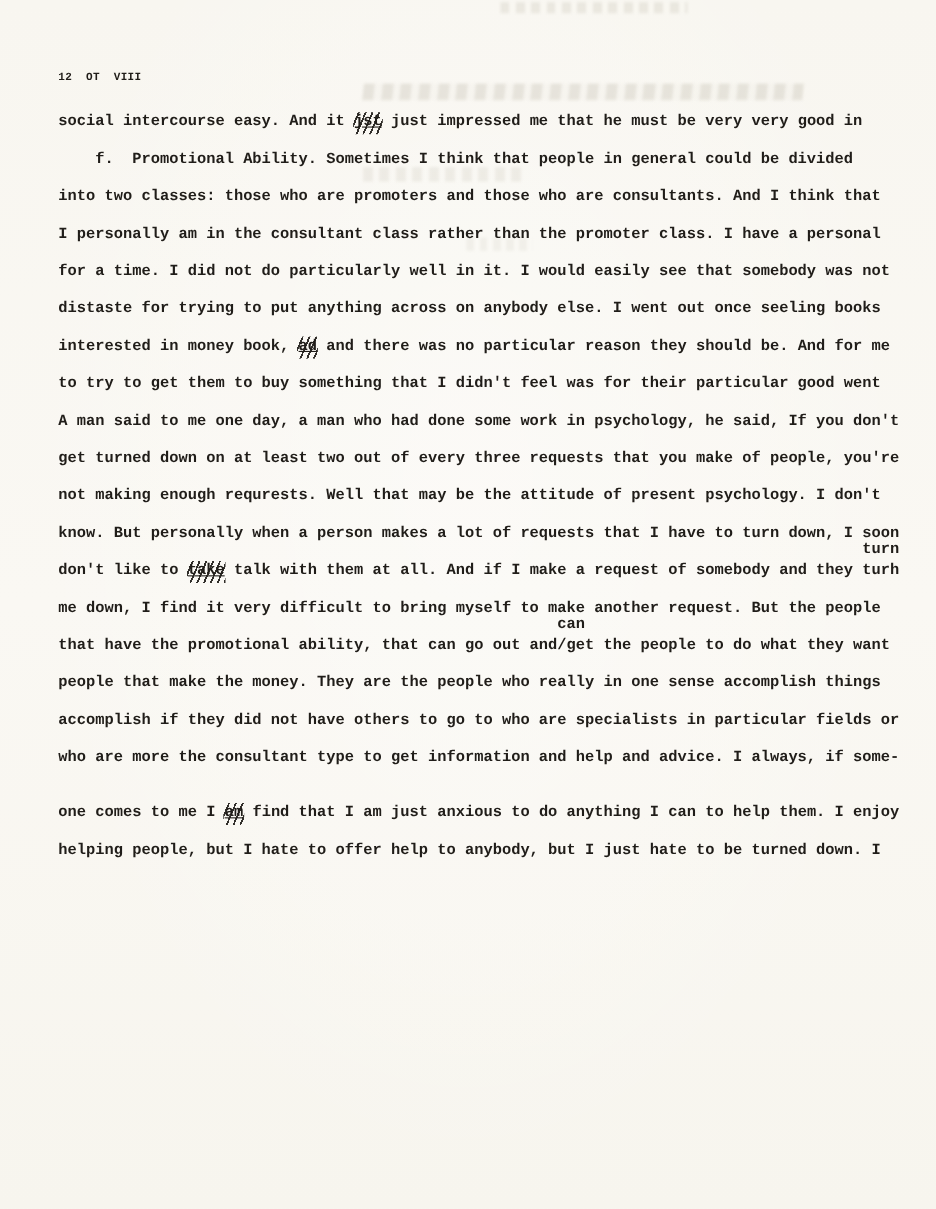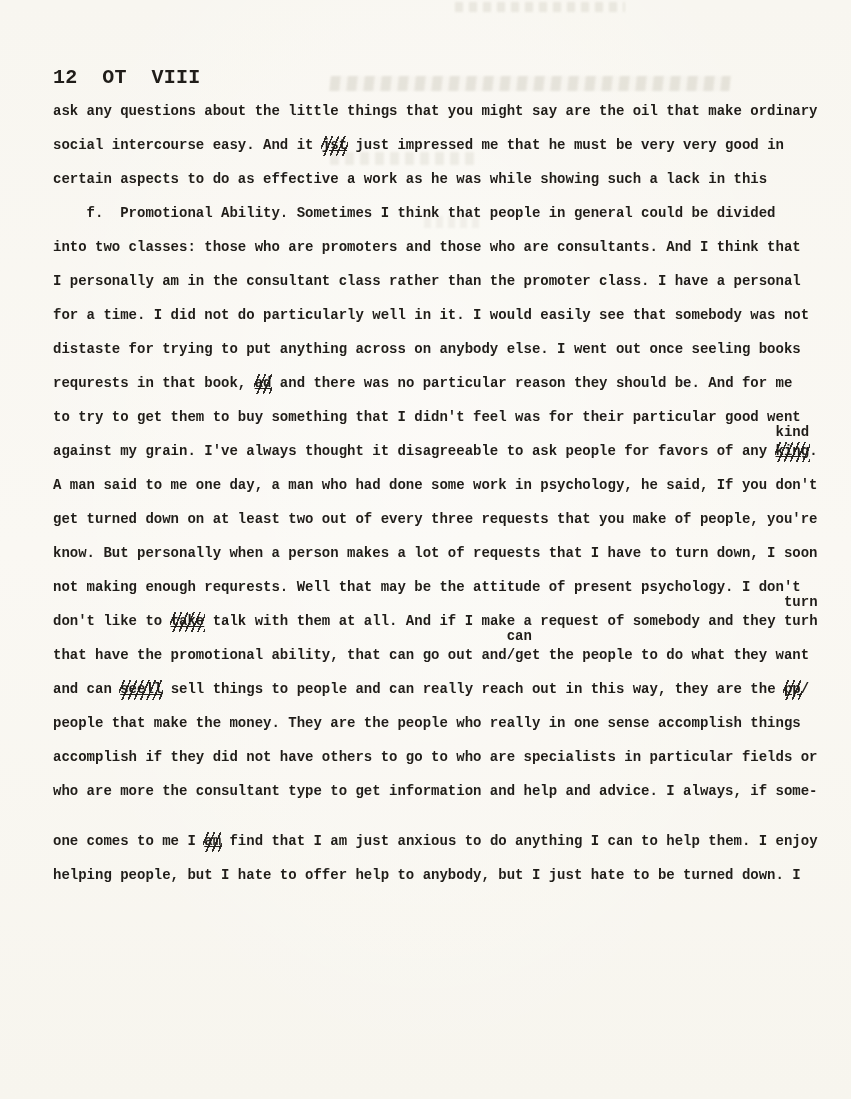--- a/index.html
+++ b/index.html
@@ -13,21 +13,21 @@
   }
   .paper-texture{
     position:absolute;inset:0;
     background:
       radial-gradient(ellipse at 50% 40%, rgba(255,255,255,.35), rgba(0,0,0,0) 70%),
       linear-gradient(180deg, #f8f6f0 0%, #faf8f3 50%, #f7f5ee 100%);
     pointer-events:none;
   }
   .page-header{
     position:absolute;left:53px;top:66px;
-    font-size:20px;font-weight:700;white-space:pre;
+    font-size:10px;font-weight:700;white-space:pre;
     letter-spacing:.3px;
   }
   .doc-lines{
     position:absolute;left:53px;top:94px;width:775px;
     font-size:14px;font-weight:700;
   }
   .line{
     white-space:pre;
     line-height:34px;
     height:34px;
@@ -76,36 +76,33 @@
 <div class="paper-texture"></div>
 
 <div class="smudge smudge-top"></div>
 <div class="smudge smudge-band"></div>
 <div class="smudge smudge-mid"></div>
 <div class="smudge smudge-low"></div>
 
 <div class="page-header">12  OT  VIII</div>
 
 <div class="doc-lines">
-    <div class="line"><span>ask any questions about the little things that you might say are the oil that make ordinary</span></div>
     <div class="line"><span>social intercourse easy. And it </span><span class="strike">jst</span><span> just impressed me that he must be very very good in</span></div>
-    <div class="line"><span>certain aspects to do as effective a work as he was while showing such a lack in this</span></div>
     <div class="line"><span>    f.  Promotional Ability. Sometimes I think that people in general could be divided</span></div>
     <div class="line"><span>into two classes: those who are promoters and those who are consultants. And I think that</span></div>
     <div class="line"><span>I personally am in the consultant class rather than the promoter class. I have a personal</span></div>
     <div class="line"><span>for a time. I did not do particularly well in it. I would easily see that somebody was not</span></div>
     <div class="line"><span>distaste for trying to put anything across on anybody else. I went out once seeling books</span></div>
-    <div class="line"><span>requrests in that book, </span><span class="strike">ad</span><span> and there was no particular reason they should be. And for me</span></div>
+    <div class="line"><span>interested in money book, </span><span class="strike">ad</span><span> and there was no particular reason they should be. And for me</span></div>
     <div class="line"><span>to try to get them to buy something that I didn't feel was for their particular good went</span></div>
-    <div class="line"><span>against my grain. I've always thought it disagreeable to ask people for favors of any </span><span class="ins">kind</span><span class="strike">king</span><span>.</span></div>
     <div class="line"><span>A man said to me one day, a man who had done some work in psychology, he said, If you don't</span></div>
     <div class="line"><span>get turned down on at least two out of every three requests that you make of people, you're</span></div>
+    <div class="line"><span>not making enough requrests. Well that may be the attitude of present psychology. I don't</span></div>
     <div class="line"><span>know. But personally when a person makes a lot of requests that I have to turn down, I soon</span></div>
-    <div class="line"><span>not making enough requrests. Well that may be the attitude of present psychology. I don't</span></div>
     <div class="line"><span>don't like to </span><span class="strike">take</span><span> talk with them at all. And if I make a request of somebody and they </span><span class="ins">turn</span><span>turh</span></div>
+    <div class="line"><span>me down, I find it very difficult to bring myself to make another request. But the people</span></div>
     <div class="line"><span>that have the promotional ability, that can go out and</span><span class="ins">can</span><span>/get the people to do what they want</span></div>
-    <div class="line"><span>and can </span><span class="strike">seell</span><span> sell things to people and can really reach out in this way, they are the </span><span class="strike">pp</span><span>/</span></div>
     <div class="line"><span>people that make the money. They are the people who really in one sense accomplish things</span></div>
     <div class="line"><span>accomplish if they did not have others to go to who are specialists in particular fields or</span></div>
     <div class="line"><span>who are more the consultant type to get information and help and advice. I always, if some-</span></div>
     <div class="line gap"><span>one comes to me I </span><span class="strike">am</span><span> find that I am just anxious to do anything I can to help them. I enjoy</span></div>
     <div class="line"><span>helping people, but I hate to offer help to anybody, but I just hate to be turned down. I</span></div>
   </div>
 
 </body></html>

